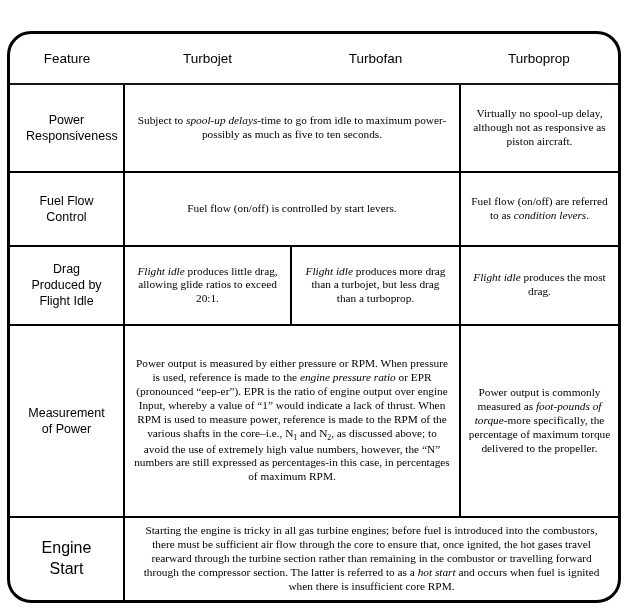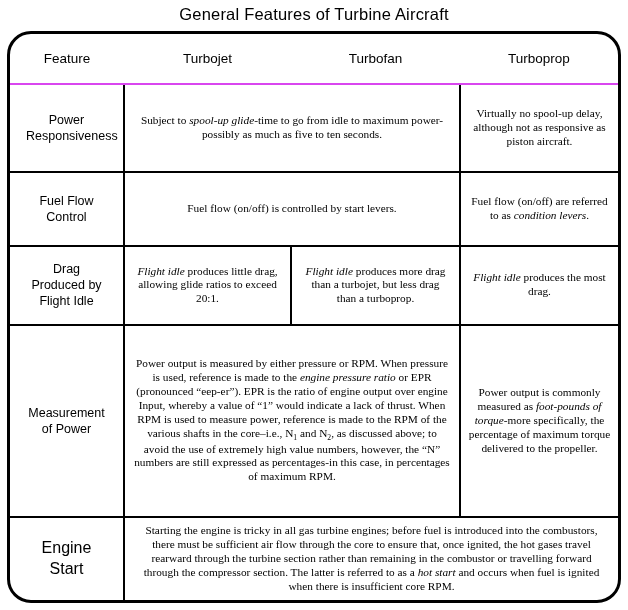--- a/index.html
+++ b/index.html
@@ -46,21 +46,21 @@
   }
   .grid th, .grid td {
     border: 2px solid #000;
     text-align: center;
     vertical-align: middle;
     overflow: hidden;
   }
   
   .grid th {
     border: none;
-    border-bottom: 2px solid #d946ef;
+    border-bottom: 2px solid #0f172a;
     font-weight: normal;
     font-size: 13.5px;
     font-family: "Liberation Sans", sans-serif;
     padding: 2px;
   }
   
   .grid tr > :first-child { border-left: none; }
   .grid tr > :last-child  { border-right: none; }
   .grid tr:last-child > td { border-bottom: none; }
   .feature {
@@ -84,40 +84,39 @@
   tr.r2 { height: 66px; }
   tr.r3 { height: 72px; }
   tr.r4 { height: 71px; }
   tr.r5 { height: 171px; }
   tr.r6 { height: 61px; }
 </style>
 </head>
 <body>
 
 <div class="page">
-  <div class="title">General Features of Turbine Aircraft</div>
 
   <div class="table-frame">
     <table class="grid">
       <colgroup>
         <col style="width:114px">
         <col style="width:167px">
         <col style="width:169px">
         <col>
       </colgroup>
       <tbody>
           <tr class="r-header">
         <th>Feature</th>
         <th>Turbojet</th>
         <th>Turbofan</th>
         <th>Turboprop</th>
       </tr>
       <tr class="r1">
         <td class="feature">Power Responsiveness</td>
-        <td class="body" colspan="2">Subject to <i>spool-up glide</i>-time to go from idle to maximum power-possibly as much as five to ten seconds.</td>
+        <td class="body" colspan="2">Subject to <i>spool-up delays</i>-time to go from idle to maximum power-possibly as much as five to ten seconds.</td>
         <td class="body narrow">Virtually no spool-up delay, although not as responsive as piston aircraft.</td>
       </tr>
       <tr class="r2">
         <td class="feature">Fuel Flow Control</td>
         <td class="body" colspan="2">Fuel flow (on/off) is controlled by start levers.</td>
         <td class="body narrow">Fuel flow (on/off) are referred to as <i>condition levers</i>.</td>
       </tr>
       <tr class="r4">
         <td class="feature">Drag Produced by Flight Idle</td>
         <td class="body"><i>Flight idle</i> produces little drag, allowing glide ratios to exceed 20:1.</td>

